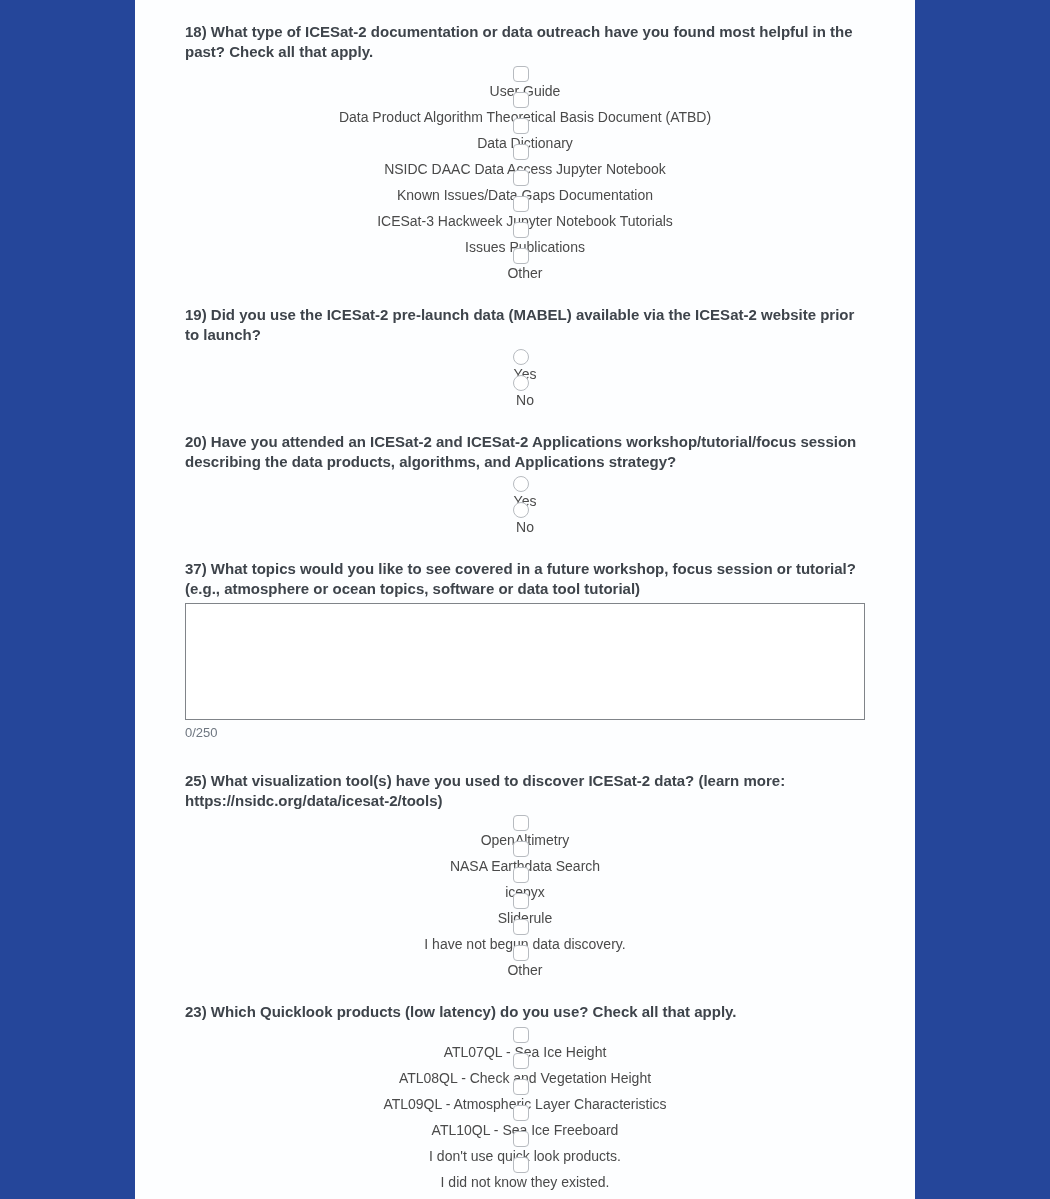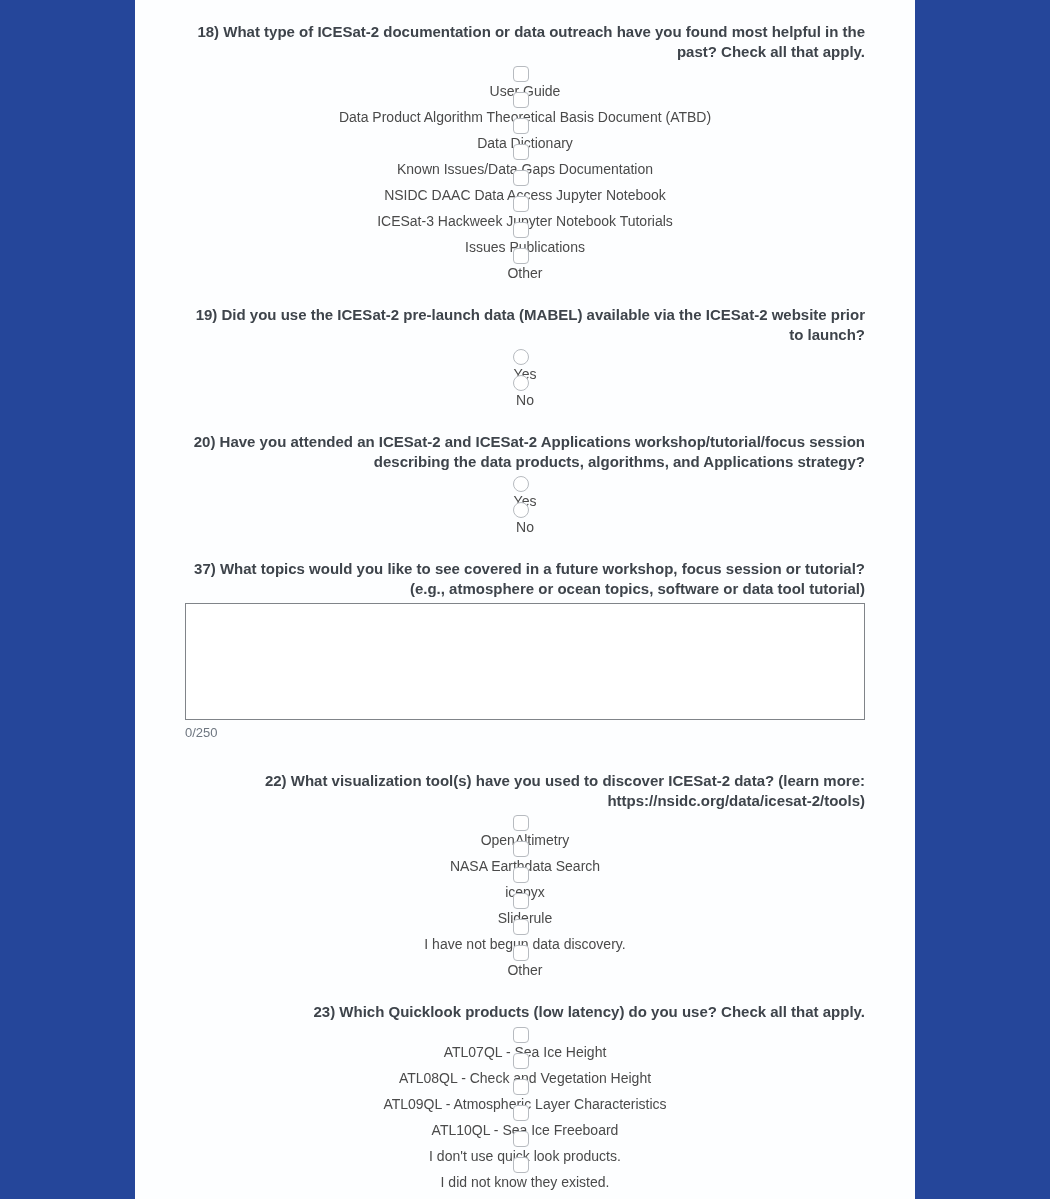--- a/index.html
+++ b/index.html
@@ -17,21 +17,20 @@
     padding: 22px 50px 40px 50px;
   }
   .question { margin-top: 31px; }
   .question:first-child { margin-top: 0; }
   .q-title {
     font-size: 15px;
     font-weight: bold;
     color: #3e444b;
     line-height: 19.5px;
     margin: 0 0 5px 0;
-    text-align: right;
   }
   .option-row {
     display: flex;
     align-items: center;
     height: 26px;
     cursor: pointer;
     flex-direction: column;
   }
   .checkbox {
     width: 16px; height: 16px;
@@ -90,25 +89,25 @@
     <div class="option-row">
       <span class="checkbox"></span>
       <span class="option-label">Data Product Algorithm Theoretical Basis Document (ATBD)</span>
     </div>
     <div class="option-row">
       <span class="checkbox"></span>
       <span class="option-label">Data Dictionary</span>
     </div>
     <div class="option-row">
       <span class="checkbox"></span>
+      <span class="option-label">NSIDC DAAC Data Access Jupyter Notebook</span>
+    </div>
+    <div class="option-row">
+      <span class="checkbox"></span>
       <span class="option-label">Known Issues/Data Gaps Documentation</span>
-    </div>
-    <div class="option-row">
-      <span class="checkbox"></span>
-      <span class="option-label">NSIDC DAAC Data Access Jupyter Notebook</span>
     </div>
     <div class="option-row">
       <span class="checkbox"></span>
       <span class="option-label">ICESat-3 Hackweek Jupyter Notebook Tutorials</span>
     </div>
     <div class="option-row">
       <span class="checkbox"></span>
       <span class="option-label">Issues Publications</span>
     </div>
     <div class="option-row">
@@ -141,21 +140,21 @@
     </div>
   </div>
 
   <div class="question">
     <h2 class="q-title">37) What topics would you like to see covered in a future workshop, focus session or tutorial? (e.g., atmosphere or ocean topics, software or data tool tutorial)</h2>
     <textarea class="answer-textarea" style=""></textarea>
     <div class="char-counter">0/250</div>
   </div>
 
   <div class="question">
-    <h2 class="q-title">22) What visualization tool(s) have you used to discover ICESat-2 data? (learn more: https://nsidc.org/data/icesat-2/tools)</h2>
+    <h2 class="q-title">25) What visualization tool(s) have you used to discover ICESat-2 data? (learn more: https://nsidc.org/data/icesat-2/tools)</h2>
     <div class="option-row">
       <span class="checkbox"></span>
       <span class="option-label">OpenAltimetry</span>
     </div>
     <div class="option-row">
       <span class="checkbox"></span>
       <span class="option-label">NASA Earthdata Search</span>
     </div>
     <div class="option-row">
       <span class="checkbox"></span>

